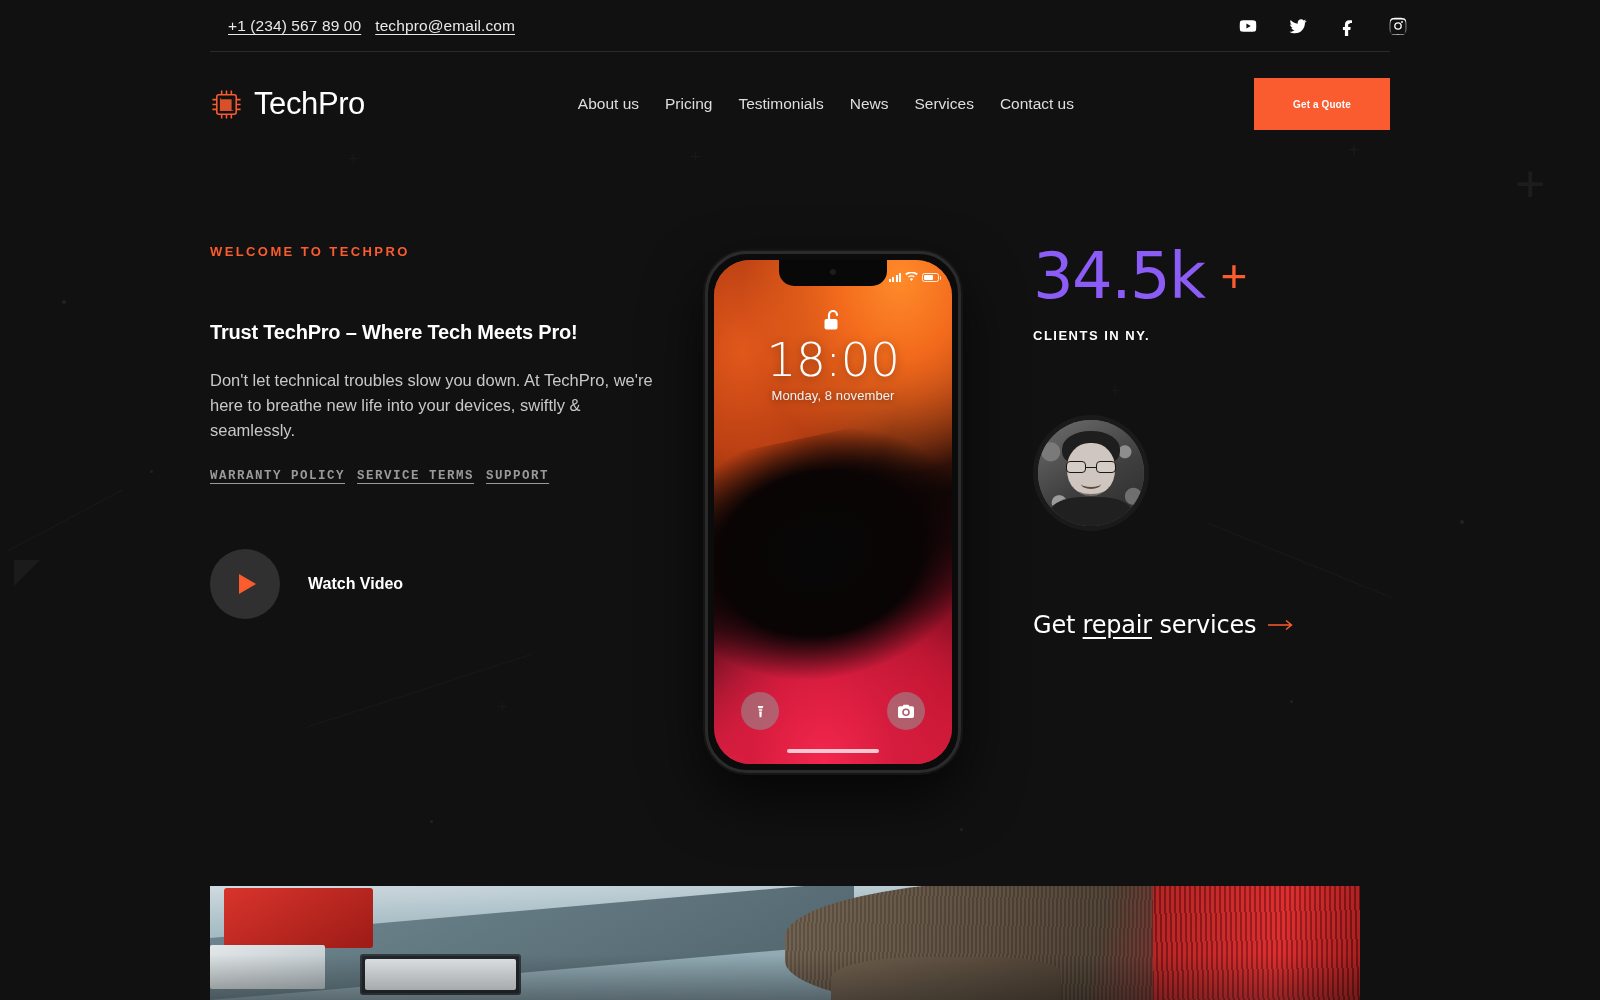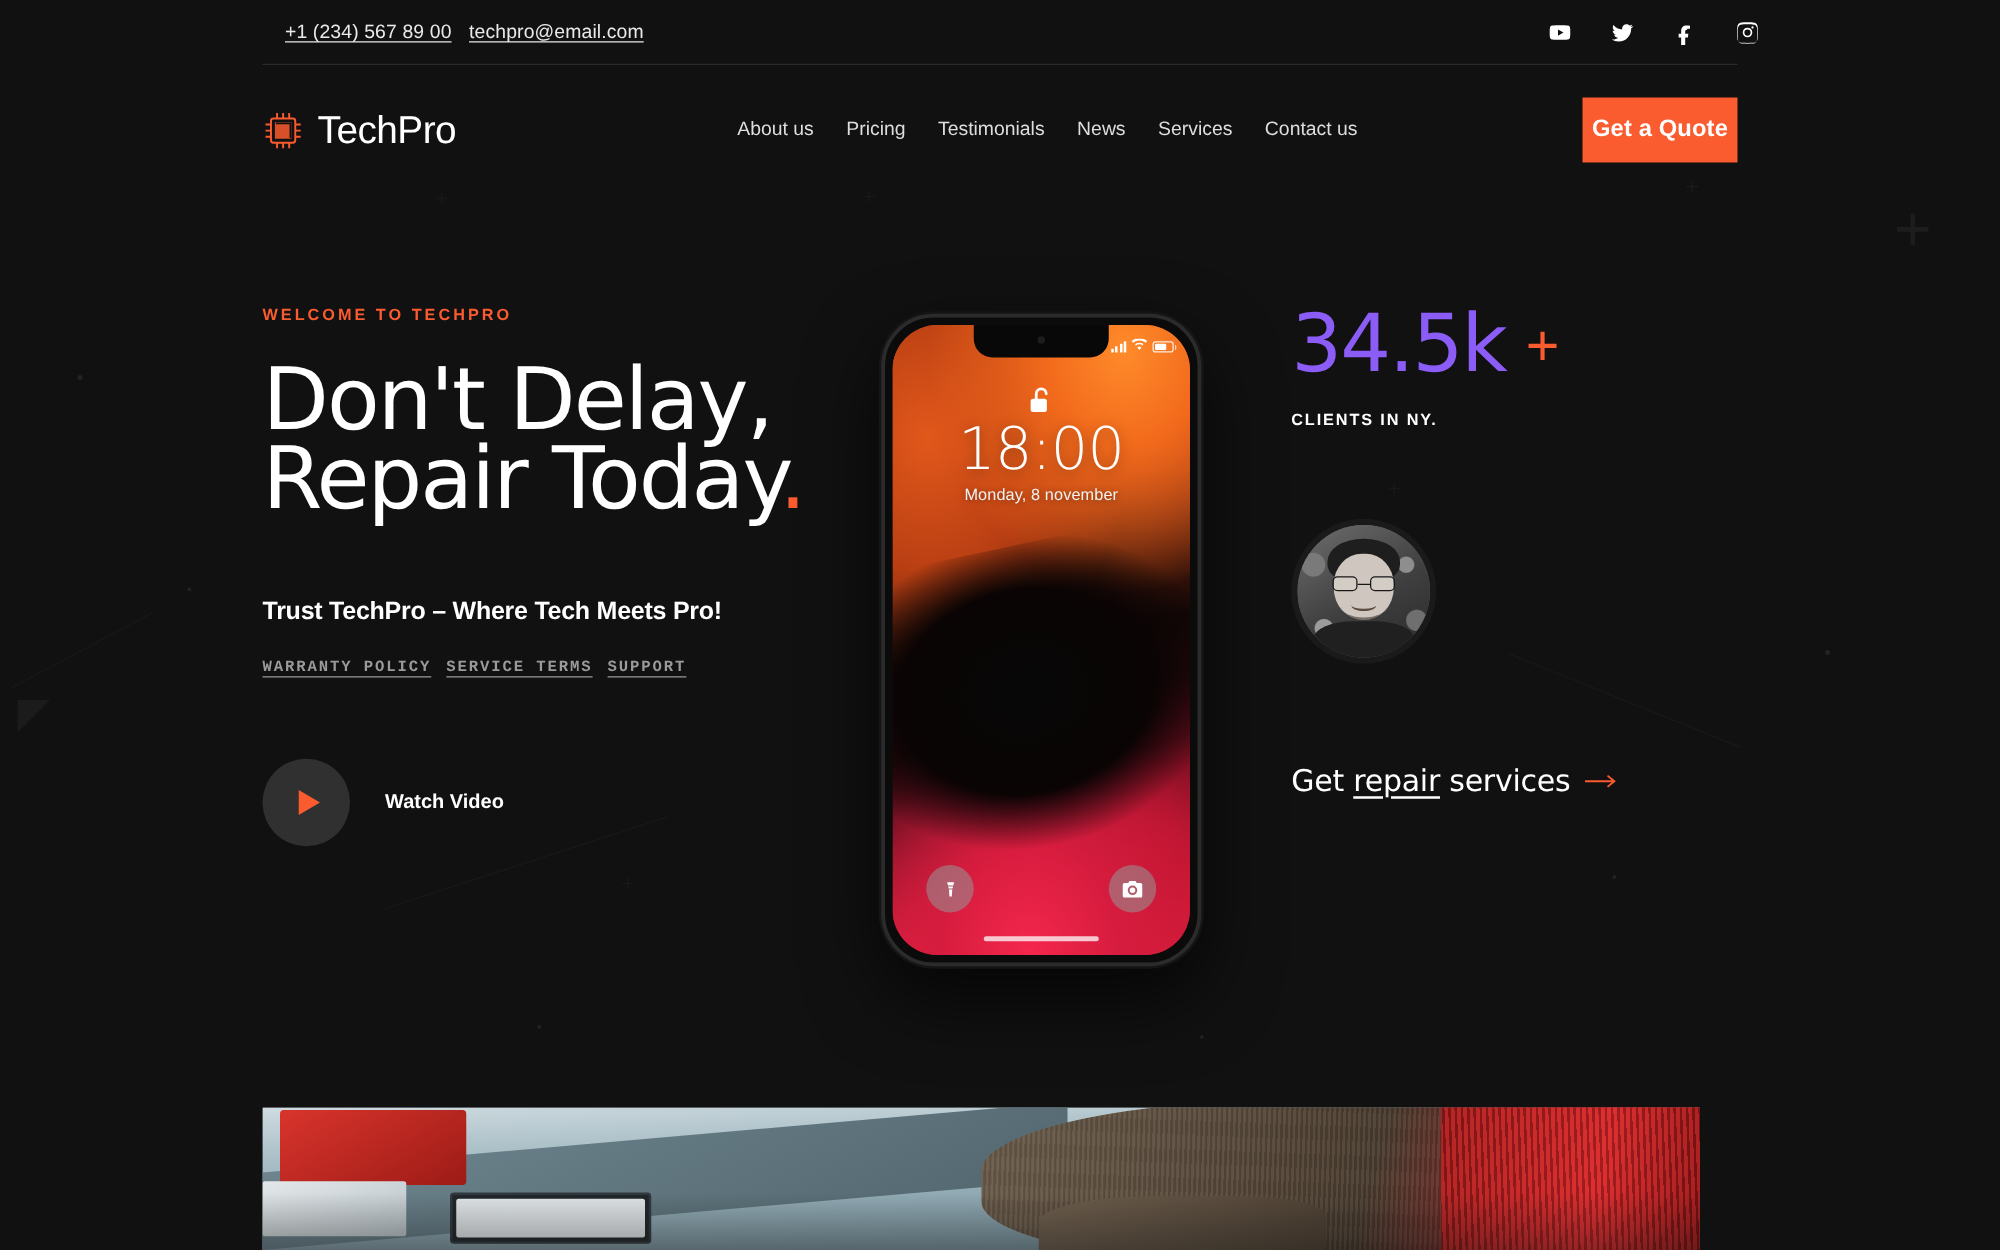--- a/index.html
+++ b/index.html
@@ -46,22 +46,22 @@
   }
   .logo { display:flex; align-items:center; gap:11px; cursor:pointer; }
   .logo-mark { width:33px; height:33px; position:relative; }
   .logo-text { color:#ffffff; font-size:31px; font-weight:400; letter-spacing:-.4px; }
 
   .nav { display:flex; align-items:center; gap:26px; margin-left:auto; }
   .nav-item { color:#dedede; font-size:15.5px; cursor:pointer; white-space:nowrap; }
 
   .quote-btn {
     margin-left:180px; background:#fa5b2f; color:#ffffff;
-    font-size:19px; font-weight:700; border:none;
-    width:124px; height:52px; cursor:pointer; letter-spacing:.1px;
+    font-size:10px; font-weight:700; border:none;
+    width:136px; height:52px; cursor:pointer; letter-spacing:.1px;
     font-family:"Liberation Sans", sans-serif;
   }
 
   
   .hero { position:absolute; left:210px; top:156px; width:1180px; height:720px; }
 
   .hero-left { position:absolute; left:0; top:88px; width:470px; }
   .eyebrow {
     color:#fa5b2f; font-size:13px; font-weight:700;
     letter-spacing:2.4px; margin-bottom:30px;
@@ -369,25 +369,22 @@
       <span class="nav-item">Contact us</span>
     </nav>
 
     <button class="quote-btn">Get a Quote</button>
   </div>
 
   <div class="hero">
 
     <div class="hero-left">
       <div class="eyebrow">WELCOME TO TECHPRO</div>
-      <h1 class="headline">
-        <span>Don't Delay,</span><br>
-        <span>Repair Today</span><span class="dot">.</span>
-      </h1>
       <div class="sub-head">Trust TechPro – Where Tech Meets Pro!</div>
+      <p class="body-copy">Don't let technical troubles slow you down. At TechPro, we're here to breathe new life into your devices, swiftly &amp; seamlessly.</p>
 
       <div class="minilinks">
         <span class="minilink">WARRANTY POLICY</span>
         <span class="minilink">SERVICE TERMS</span>
         <span class="minilink">SUPPORT</span>
       </div>
 
       <div class="watch">
         <span class="play-circle">
             <span class="play-tri"></span>

